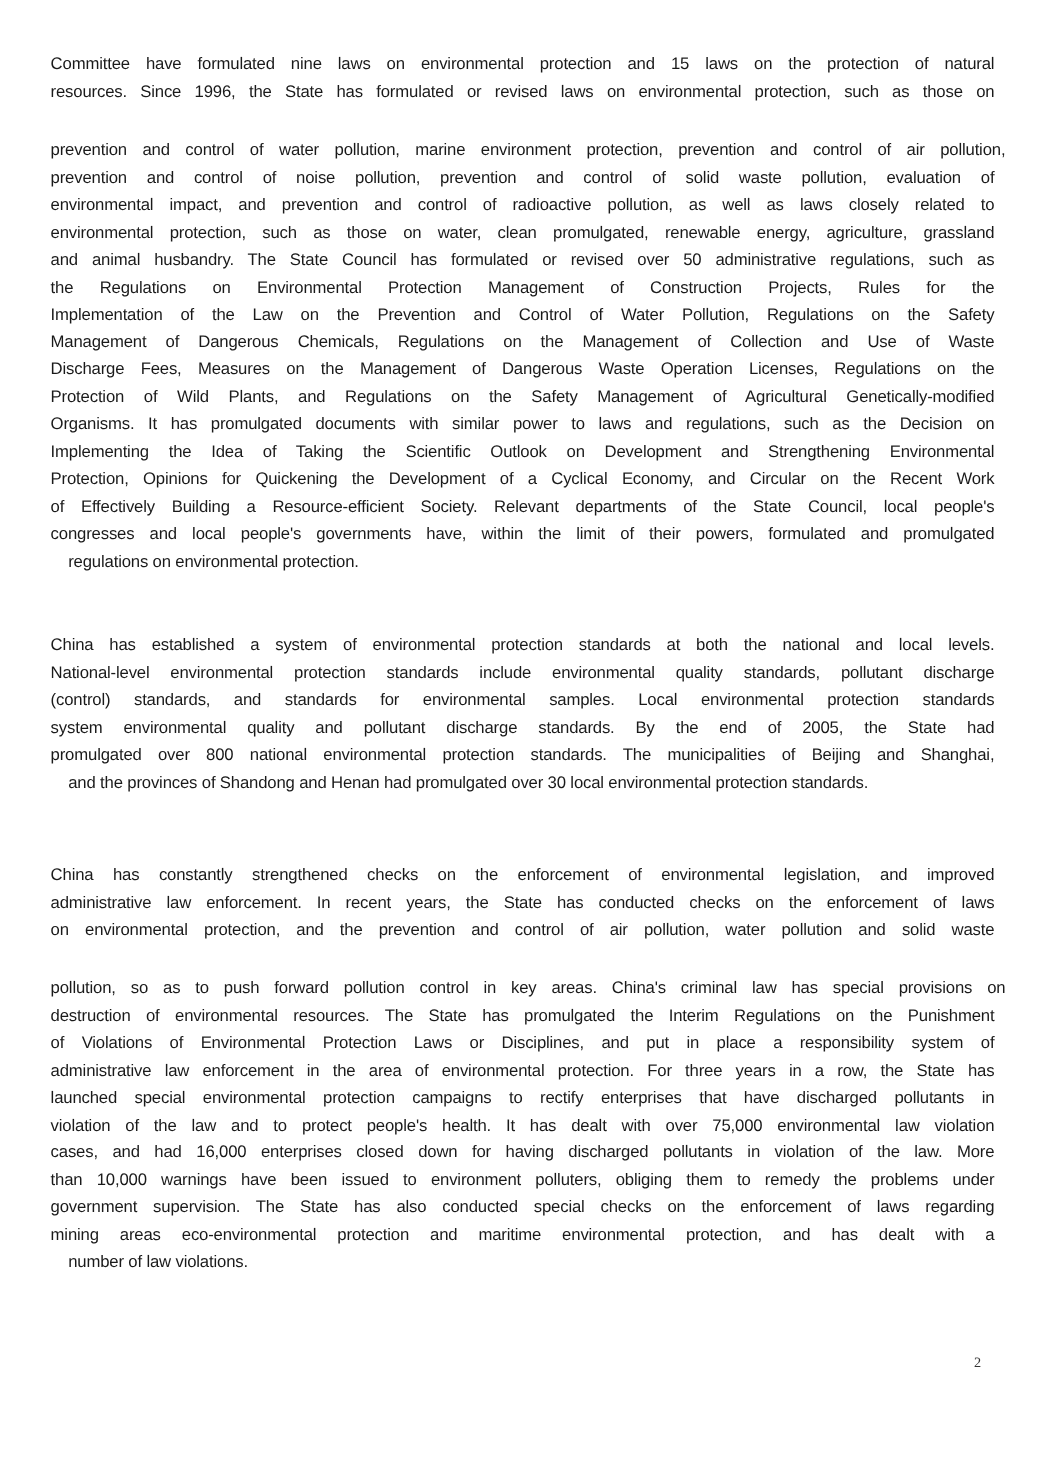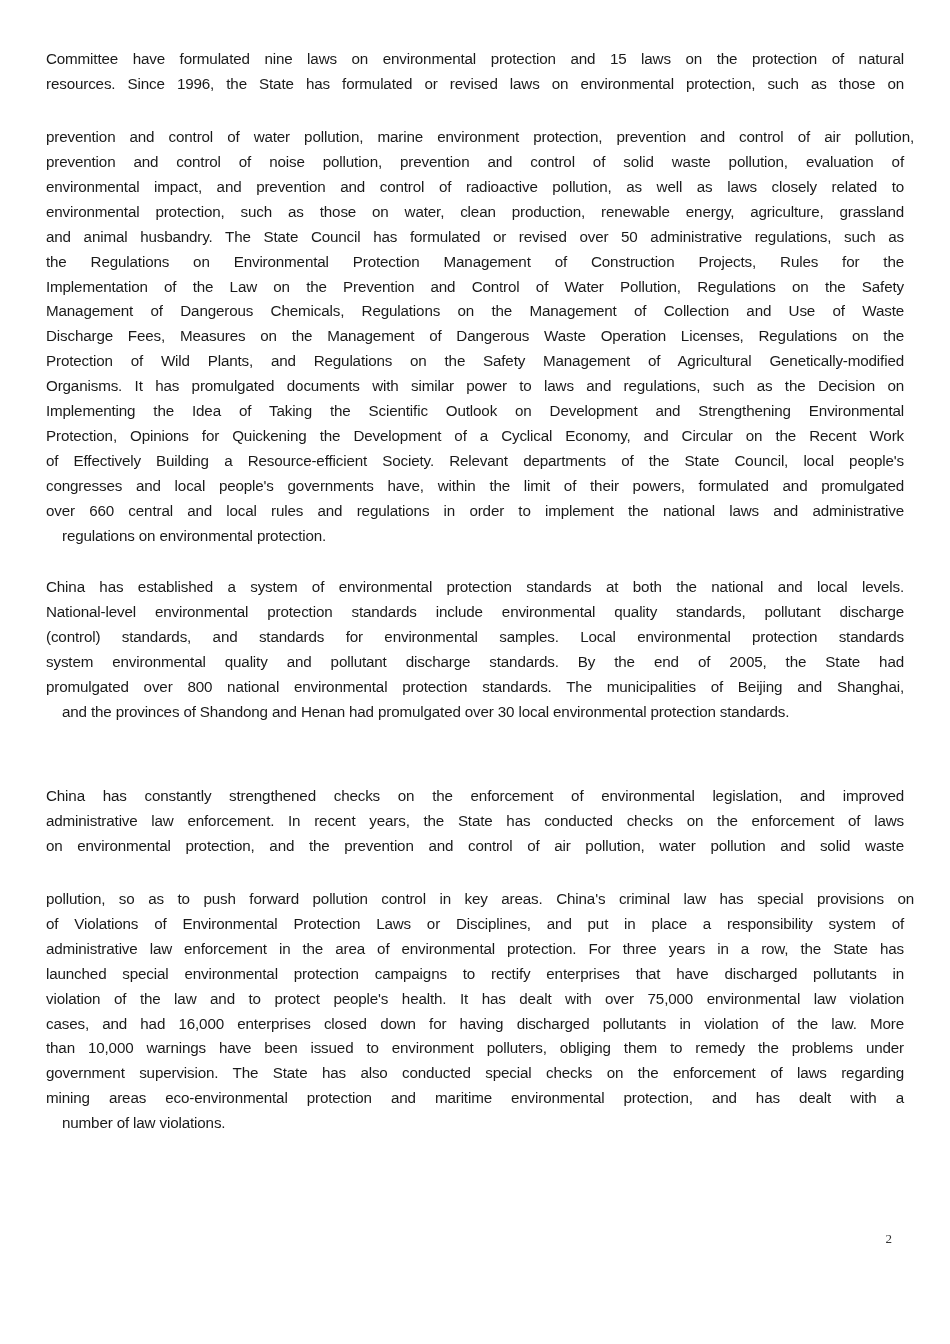--- a/index.html
+++ b/index.html
@@ -61,50 +61,50 @@
 <body>
 
 <div class="page">
 
   <div class="para" id="p1">
     <span class="line">Committee have formulated nine laws on environmental protection and 15 laws on the protection of natural</span>
     <span class="line">resources. Since 1996, the State has formulated or revised laws on environmental protection, such as those on</span>
     <span class="line wide">prevention and control of water pollution, marine environment protection, prevention and control of air pollution,</span>
     <span class="line">prevention and control of noise pollution, prevention and control of solid waste pollution, evaluation of</span>
     <span class="line">environmental impact, and prevention and control of radioactive pollution, as well as laws closely related to</span>
-    <span class="line">environmental protection, such as those on water, clean production, renewable energy, agriculture, grassland</span>
+    <span class="line">environmental protection, such as those on water, clean promulgated, renewable energy, agriculture, grassland</span>
     <span class="line">and animal husbandry. The State Council has formulated or revised over 50 administrative regulations, such as</span>
     <span class="line">the Regulations on Environmental Protection Management of Construction Projects, Rules for the</span>
     <span class="line">Implementation of the Law on the Prevention and Control of Water Pollution, Regulations on the Safety</span>
     <span class="line">Management of Dangerous Chemicals, Regulations on the Management of Collection and Use of Waste</span>
     <span class="line">Discharge Fees, Measures on the Management of Dangerous Waste Operation Licenses, Regulations on the</span>
     <span class="line">Protection of Wild Plants, and Regulations on the Safety Management of Agricultural Genetically-modified</span>
     <span class="line">Organisms. It has promulgated documents with similar power to laws and regulations, such as the Decision on</span>
     <span class="line">Implementing the Idea of Taking the Scientific Outlook on Development and Strengthening Environmental</span>
     <span class="line">Protection, Opinions for Quickening the Development of a Cyclical Economy, and Circular on the Recent Work</span>
     <span class="line">of Effectively Building a Resource-efficient Society. Relevant departments of the State Council, local people's</span>
     <span class="line">congresses and local people's governments have, within the limit of their powers, formulated and promulgated</span>
-    <span class="line">over 660 central and local rules and regulations in order to implement the national laws and administrative</span>
     <span class="line last">regulations on environmental protection.</span>
   </div>
 
   <div class="para" id="p2">
     <span class="line">China has established a system of environmental protection standards at both the national and local levels.</span>
     <span class="line">National-level environmental protection standards include environmental quality standards, pollutant discharge</span>
     <span class="line">(control) standards, and standards for environmental samples. Local environmental protection standards</span>
     <span class="line">system environmental quality and pollutant discharge standards. By the end of 2005, the State had</span>
     <span class="line">promulgated over 800 national environmental protection standards. The municipalities of Beijing and Shanghai,</span>
     <span class="line last">and the provinces of Shandong and Henan had promulgated over 30 local environmental protection standards.</span>
   </div>
 
   <div class="para" id="p3">
     <span class="line">China has constantly strengthened checks on the enforcement of environmental legislation, and improved</span>
     <span class="line">administrative law enforcement. In recent years, the State has conducted checks on the enforcement of laws</span>
     <span class="line">on environmental protection, and the prevention and control of air pollution, water pollution and solid waste</span>
     <span class="line wide">pollution, so as to push forward pollution control in key areas. China's criminal law has special provisions on</span>
+    <span class="line">destruction of environmental resources. The State has promulgated the Interim Regulations on the Punishment</span>
     <span class="line">of Violations of Environmental Protection Laws or Disciplines, and put in place a responsibility system of</span>
     <span class="line">administrative law enforcement in the area of environmental protection. For three years in a row, the State has</span>
     <span class="line">launched special environmental protection campaigns to rectify enterprises that have discharged pollutants in</span>
     <span class="line">violation of the law and to protect people's health. It has dealt with over 75,000 environmental law violation</span>
     <span class="line">cases, and had 16,000 enterprises closed down for having discharged pollutants in violation of the law. More</span>
     <span class="line">than 10,000 warnings have been issued to environment polluters, obliging them to remedy the problems under</span>
     <span class="line">government supervision. The State has also conducted special checks on the enforcement of laws regarding</span>
     <span class="line">mining areas eco-environmental protection and maritime environmental protection, and has dealt with a</span>
     <span class="line last">number of law violations.</span>
   </div>

